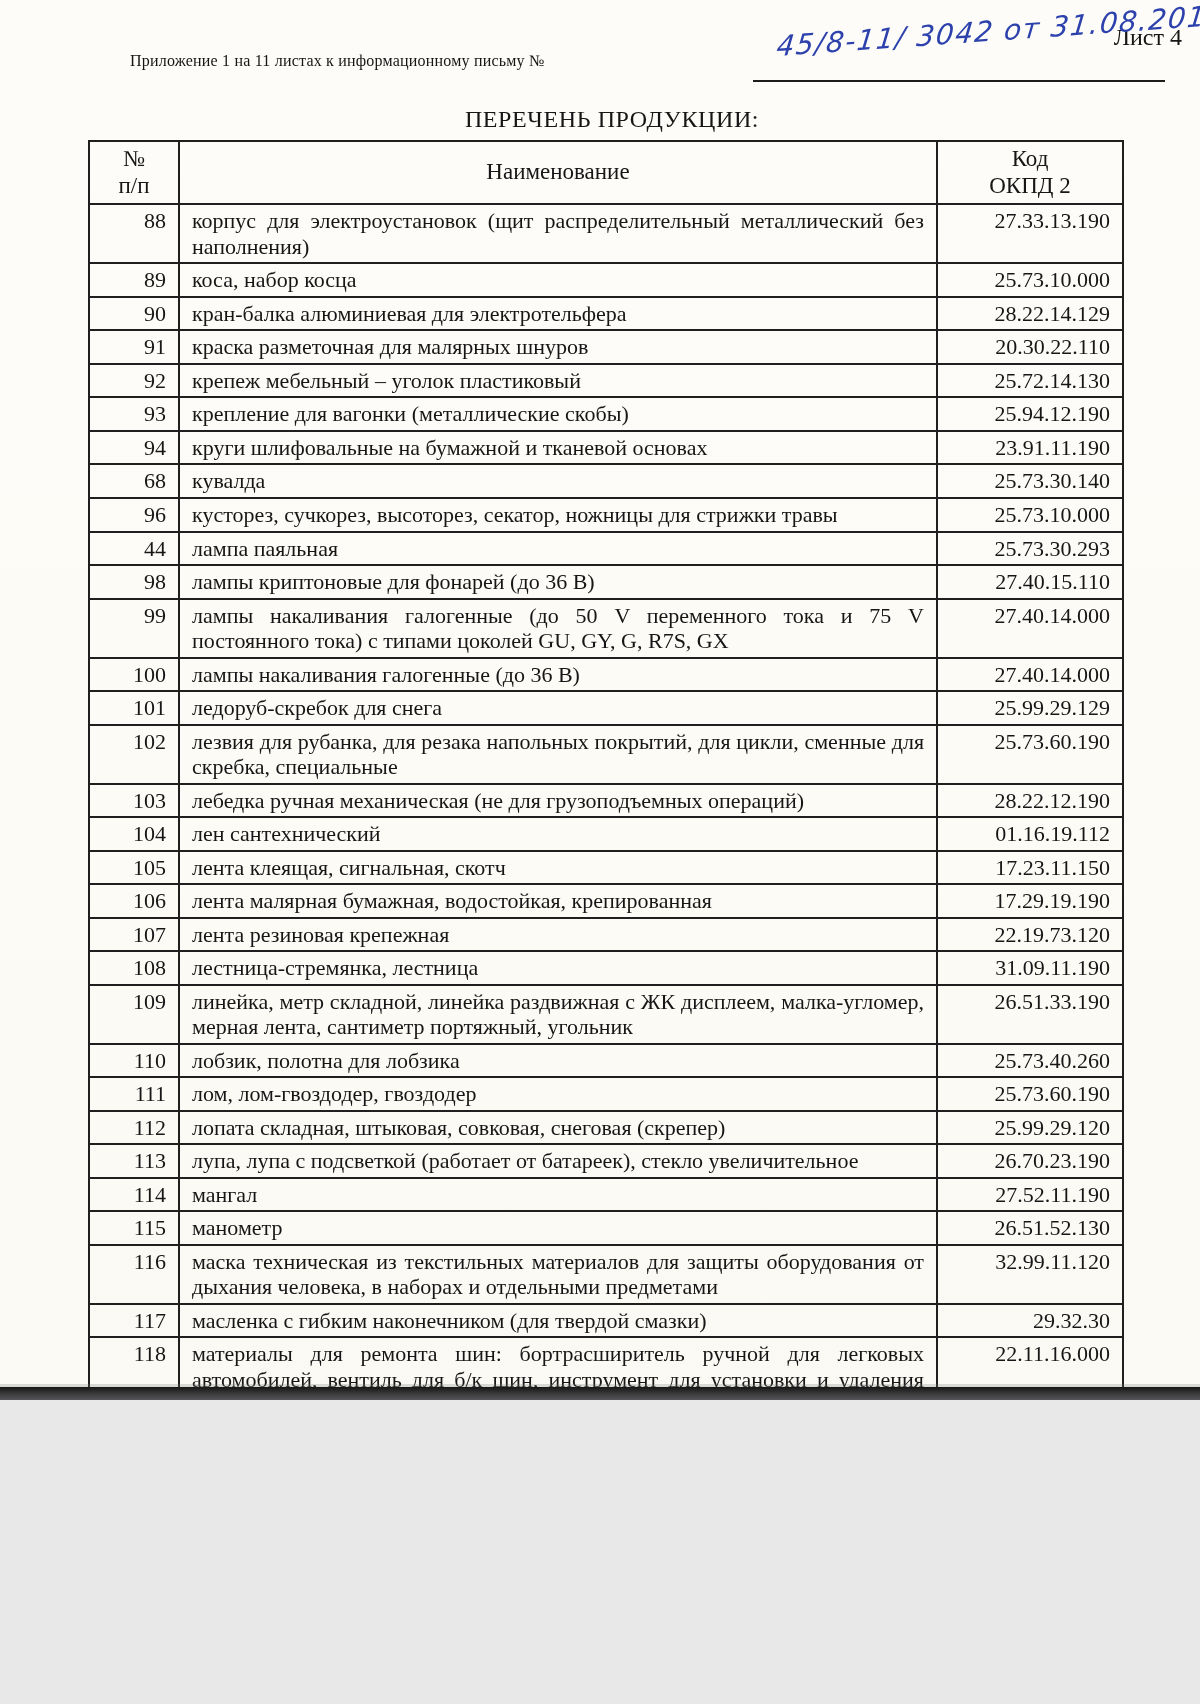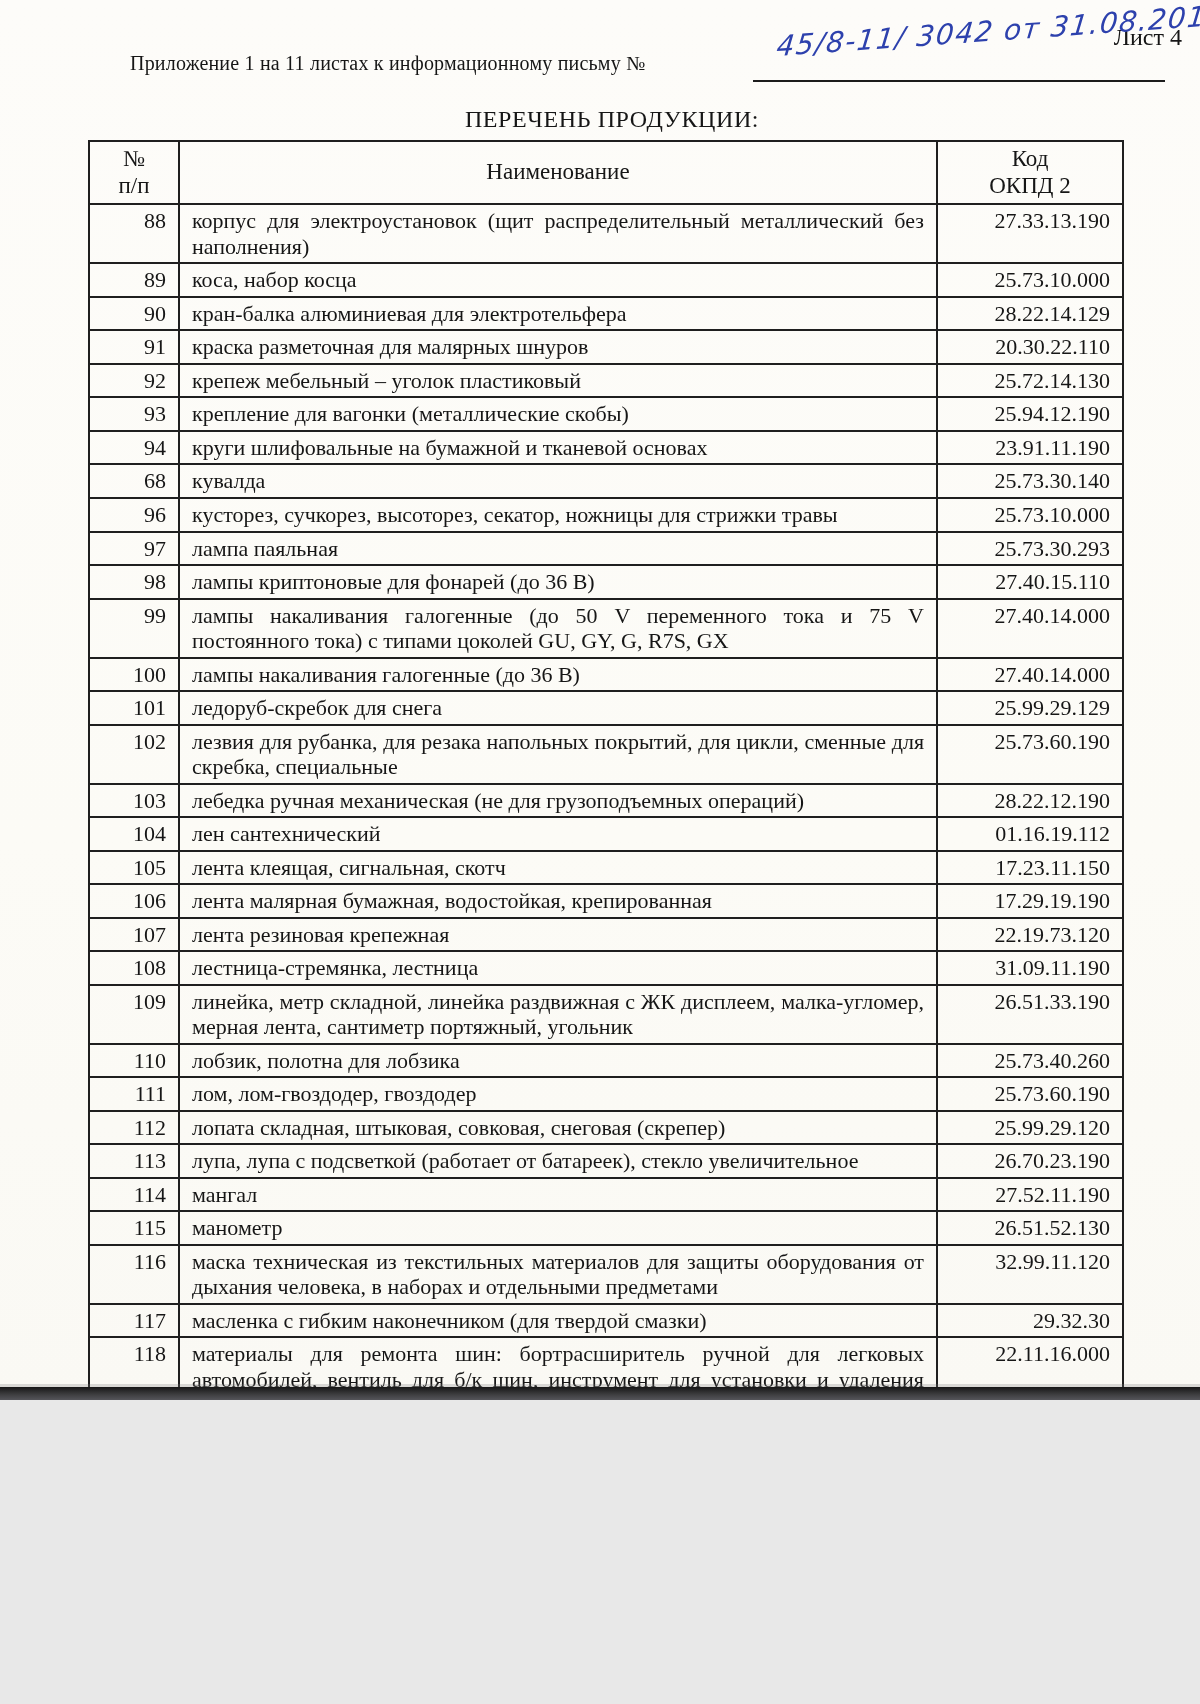--- a/index.html
+++ b/index.html
@@ -11,21 +11,21 @@
     overflow:hidden;
     font-family:"Liberation Serif", serif;
     color:#161616;
   }
   .sheet-label{
     position:absolute;top:24px;right:18px;
     font-size:24px;
   }
   .appendix-line{
     position:absolute;left:130px;top:52px;
-    font-size:20px;letter-spacing:.2px;white-space:nowrap;
+    font-size:16px;letter-spacing:.2px;white-space:nowrap;
   }
   .hand-underline{
     position:absolute;left:753px;top:80px;width:412px;height:0;
     border-bottom:2.5px solid #1c1c1c;
   }
   .handwritten{
     position:absolute;left:775px;top:30px;width:420px;
     font-family:"DejaVu Sans",sans-serif;
     font-style:italic;
     font-size:28px;
@@ -164,21 +164,21 @@
           <td class="num">68</td>
           <td class="name">кувалда</td>
           <td class="code">25.73.30.140</td>
         </tr>
         <tr>
           <td class="num">96</td>
           <td class="name">кусторез, сучкорез, высоторез, секатор, ножницы для стрижки травы</td>
           <td class="code">25.73.10.000</td>
         </tr>
         <tr>
-          <td class="num">97</td>
+          <td class="num">44</td>
           <td class="name">лампа паяльная</td>
           <td class="code">25.73.30.293</td>
         </tr>
         <tr>
           <td class="num">98</td>
           <td class="name">лампы криптоновые для фонарей (до 36 В)</td>
           <td class="code">27.40.15.110</td>
         </tr>
         <tr>
           <td class="num">99</td>

